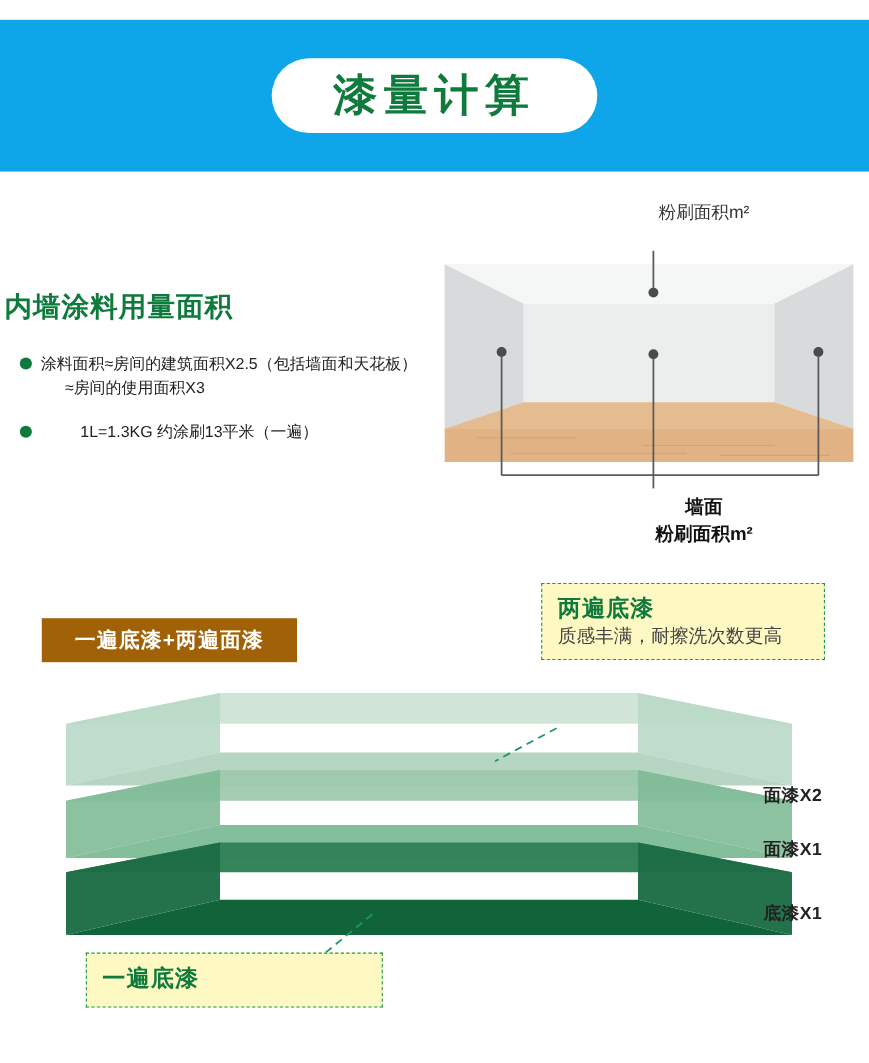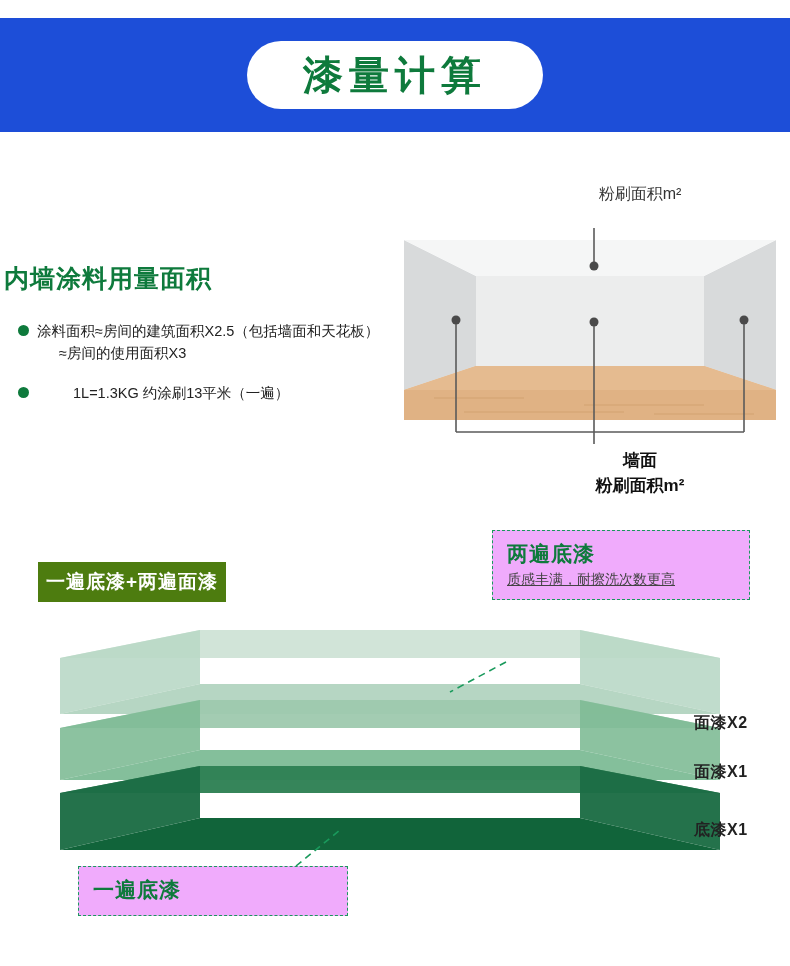--- a/index.html
+++ b/index.html
@@ -15,22 +15,22 @@
     overflow: hidden;
     position: relative;
   }
 
   
   .banner {
     position: absolute;
     left: 0;
     top: 18px;
     width: 790px;
-    height: 114px;
-    background: #1d4ed8;
+    height: 138px;
+    background: #0ea5e9;
     display: flex;
     align-items: center;
     justify-content: center;
   }
   .banner-pill {
     background: #ffffff;
     border-radius: 40px;
     padding: 12px 56px;
     display: flex;
     align-items: center;
@@ -120,48 +120,47 @@
     width: 380px;
     height: 260px;
     pointer-events: none;
   }
 
   
   .tag-combo {
     position: absolute;
     left: 38px;
     top: 562px;
-    background: #4d7c0f;
+    background: #a16207;
     color: #ffffff;
     font-size: 19px;
     font-weight: bold;
-    padding: 7px 8px;
+    padding: 7px 30px;
     letter-spacing: 1px;
     white-space: nowrap;
   }
   .tag-combo .hl { color: #ffffff; }
 
   .callout {
     position: absolute;
     border: 1.6px dashed #1a9a5c;
-    background: #f0abfc;
+    background: #fef9c3;
     padding: 8px 14px 10px 14px;
   }
   .callout .ctitle {
     font-size: 21px;
     font-weight: bold;
     color: #0e7a3c;
     letter-spacing: 1px;
     line-height: 30px;
   }
   .callout .cdesc {
-    font-size: 14px;
+    font-size: 17px;
     color: #444;
     line-height: 20px;
-    text-decoration: underline;
   }
   .callout.top { left: 492px; top: 530px; width: 228px; }
   .callout.bottom { left: 78px; top: 866px; width: 240px; }
 
   .layers-svg {
     position: absolute;
     left: 60px;
     top: 618px;
   }
 

